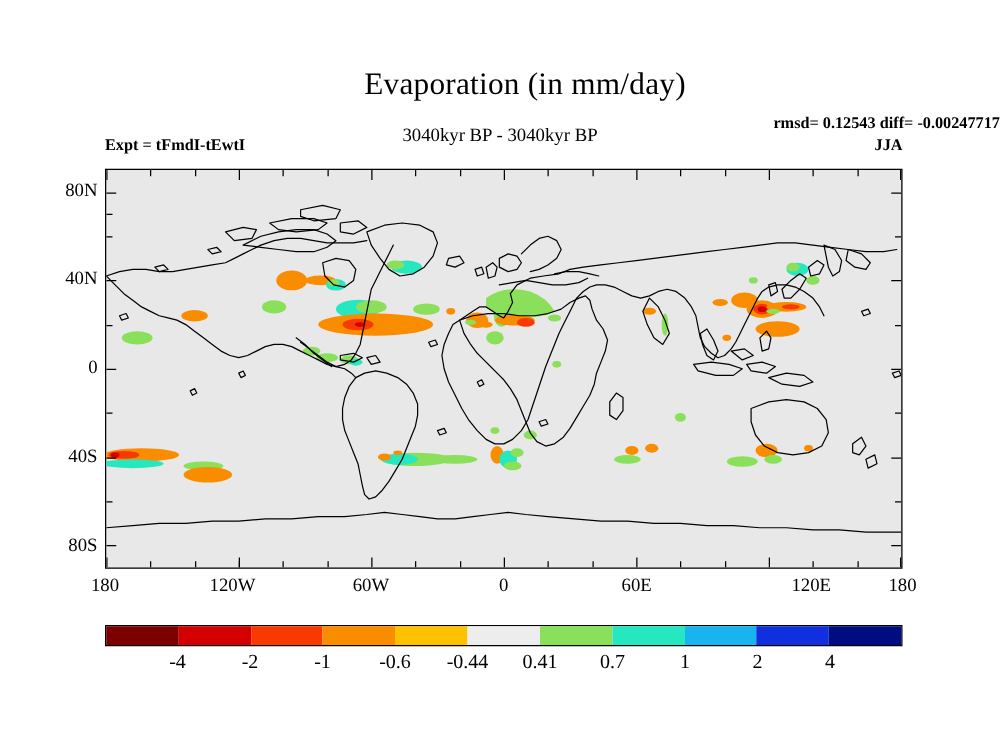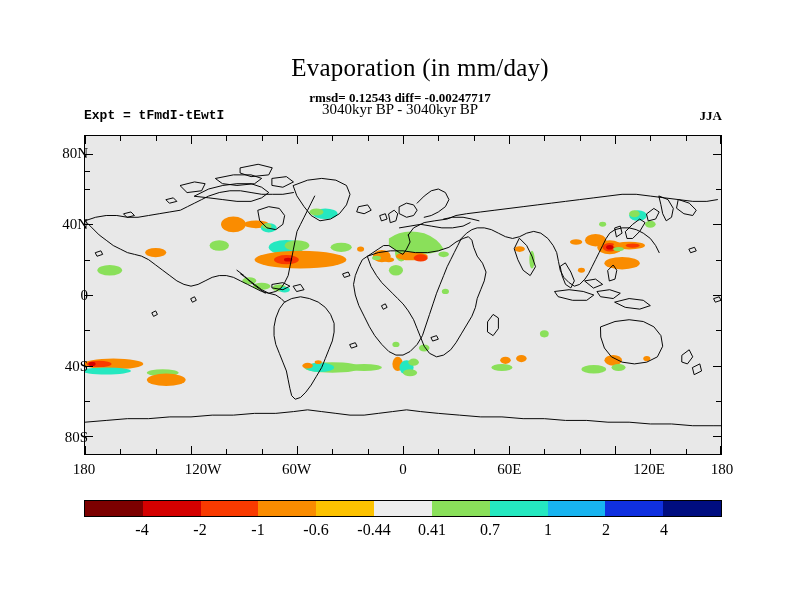--- a/index.html
+++ b/index.html
@@ -25,39 +25,38 @@
     text-align: center;
     font-size: 25px;
     letter-spacing: 0.2px;
     padding-left: 20px;
   }
   .stats-line {
     position: absolute;
     left: 0;
     top: 90px;
     width: 800px;
-    text-align: center;
+    text-align: right;
     font-size: 13px;
     font-weight: bold;
   }
   .period-line {
     position: absolute;
     left: 0;
     top: 101px;
     width: 800px;
     text-align: center;
     font-size: 15px;
   }
   .expt-label {
     position: absolute;
     left: 84px;
     top: 108px;
     font-size: 13px;
     font-weight: bold;
-    font-family: Liberation Mono, monospace;
   }
   .season-label {
     position: absolute;
     right: 78px;
     top: 108px;
     font-size: 13px;
     font-weight: bold;
   }
 
   
@@ -117,21 +116,21 @@
 
   .xlabel {
     position: absolute;
     top: 461px;
     font-size: 15px;
     transform: translateX(-50%);
     white-space: nowrap;
   }
   .ylabel {
     position: absolute;
-    left: 88px;
+    left: 78px;
     font-size: 15px;
     transform: translate(-100%, -50%);
     white-space: nowrap;
     text-align: right;
   }
 
   
   .colorbar {
     position: absolute;
     left: 84px;
@@ -414,21 +413,21 @@
   <div class="tick-y-right major" style="top:27.778%"></div>
   <div class="tick-y-right" style="top:38.889%"></div>
   <div class="tick-y-right major" style="top:50%"></div>
   <div class="tick-y-right" style="top:61.111%"></div>
   <div class="tick-y-right major" style="top:72.222%"></div>
   <div class="tick-y-right" style="top:83.333%"></div>
   <div class="tick-y-right major" style="top:94.444%"></div>
 </div>
 
 <div class="xlabel" style="left:84px">180</div>
-<div class="xlabel" style="left:203px">120W</div>
+<div class="xlabel" style="left:186px">120W</div>
 <div class="xlabel" style="left:296.7px">60W</div>
 <div class="xlabel" style="left:403px">0</div>
 <div class="xlabel" style="left:509.3px">60E</div>
 <div class="xlabel" style="left:649px">120E</div>
 <div class="xlabel" style="left:722px">180</div>
 
 <div class="ylabel" style="top:152.8px">80N</div>
 <div class="ylabel" style="top:223.9px">40N</div>
 <div class="ylabel" style="top:295px">0</div>
 <div class="ylabel" style="top:366.1px">40S</div>

